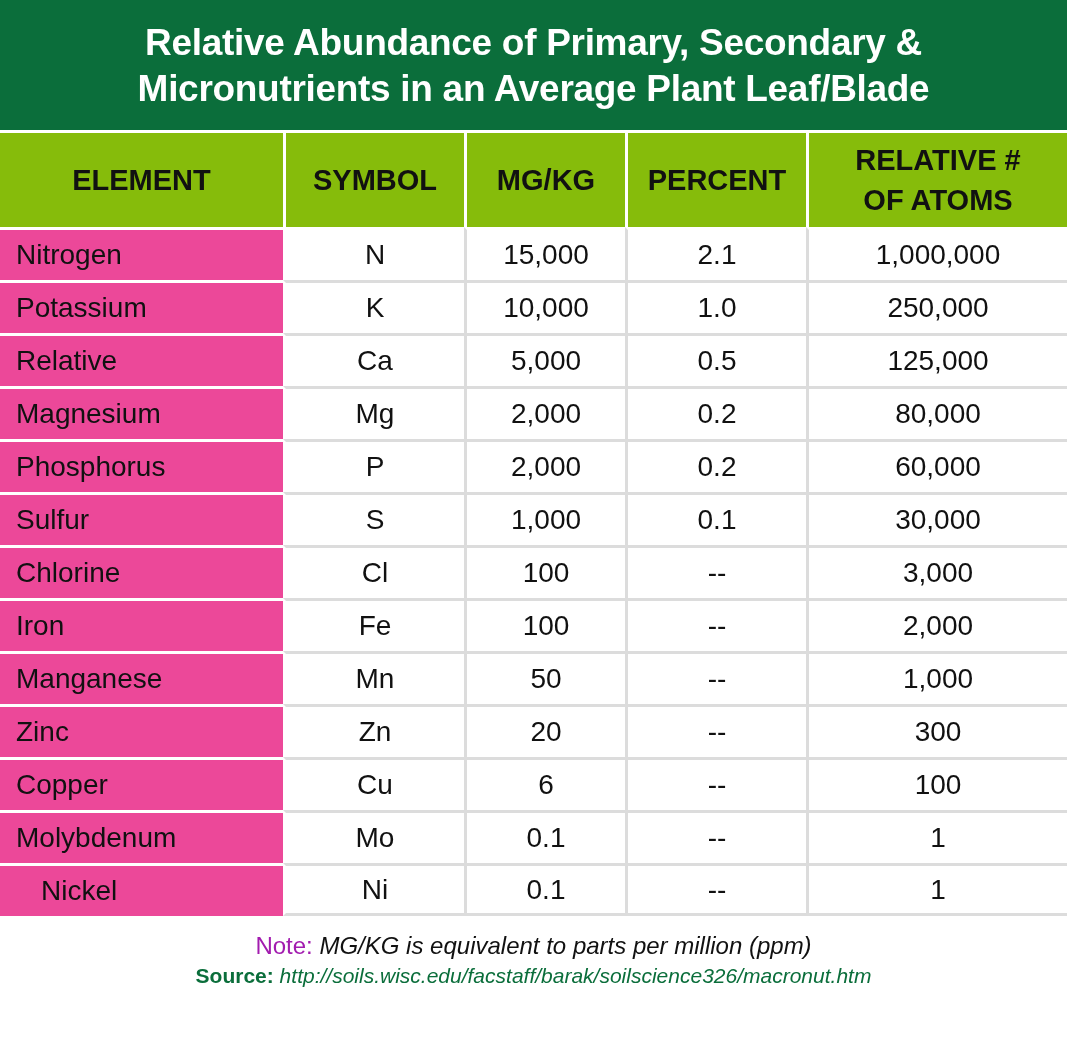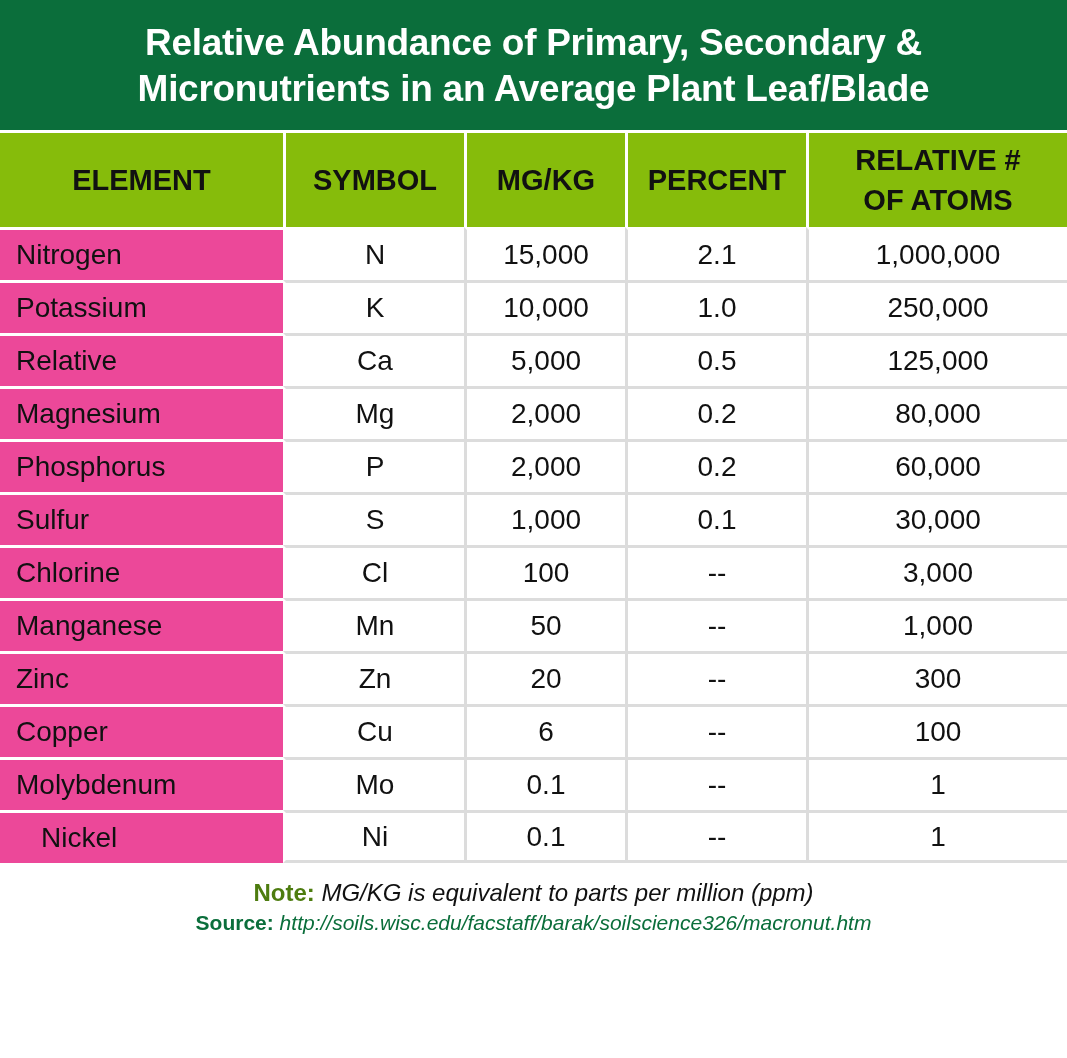--- a/index.html
+++ b/index.html
@@ -35,21 +35,21 @@
   tbody td.el {
     background:#ec4899; text-align:left; padding-left:16px; border-left:none;
     border-top:3px solid #ffffff;
   }
   tbody td.c2 { border-left:3px solid #ffffff; }
   tbody tr:first-child td { border-top:3px solid #ffffff; }
   tbody tr:last-child td { border-bottom:3px solid #dcdcdc; }
   tbody tr:last-child td.el { border-bottom:none;padding-left:41px; }
   .notes { text-align:center; margin-top:14px; }
   .note-line { font-size:24px; color:#111; font-style:italic; line-height:32px; }
-  .note-label { font-style:normal; font-weight:bold; color:#4d7c0f; }
+  .note-label { font-style:normal; font-weight:normal; color:#a21caf; }
   .source-line { font-size:21px; color:#0b6e3b; font-style:italic; line-height:28px; }
   .source-label { font-style:normal; font-weight:bold; color:#0b6e3b; }
 </style>
 </head>
 <body>
 
 <div class="title-band">
   <div class="title-line">Relative Abundance of Primary, Secondary &amp;</div>
   <div class="title-line">Micronutrients in an Average Plant Leaf/Blade</div>
 </div>
@@ -118,20 +118,27 @@
         <td class="c5">30,000</td>
       </tr>
       <tr>
         <td class="el">Chlorine</td>
         <td class="c2">Cl</td>
         <td class="c3">100</td>
         <td class="c4">--</td>
         <td class="c5">3,000</td>
       </tr>
       <tr>
+        <td class="el">Iron</td>
+        <td class="c2">Fe</td>
+        <td class="c3">100</td>
+        <td class="c4">--</td>
+        <td class="c5">2,000</td>
+      </tr>
+      <tr>
         <td class="el">Manganese</td>
         <td class="c2">Mn</td>
         <td class="c3">50</td>
         <td class="c4">--</td>
         <td class="c5">1,000</td>
       </tr>
       <tr>
         <td class="el">Zinc</td>
         <td class="c2">Zn</td>
         <td class="c3">20</td>

